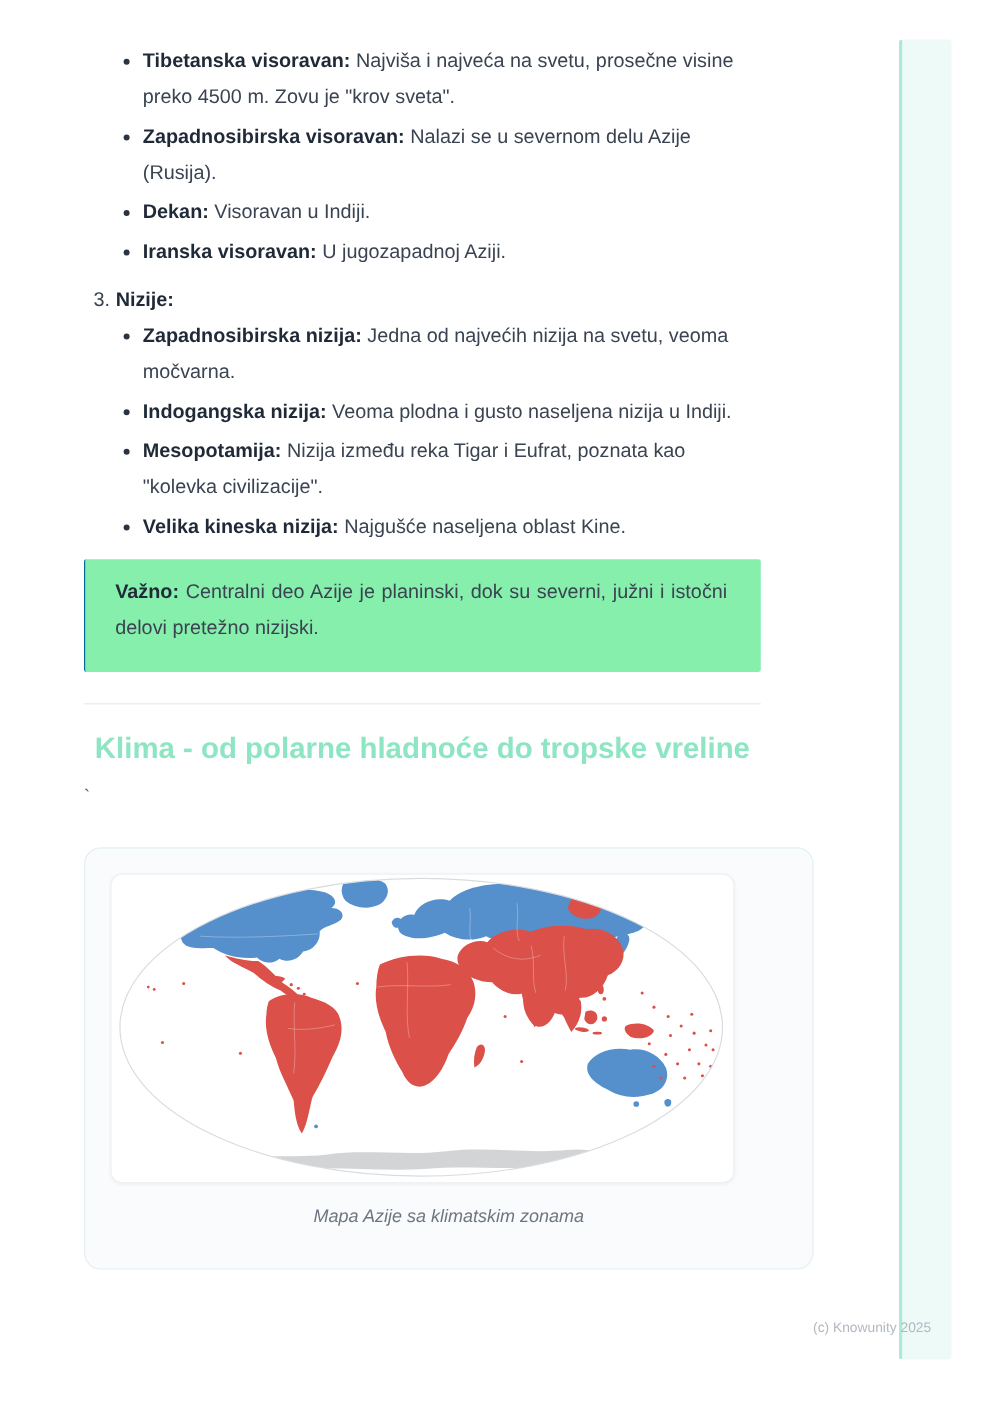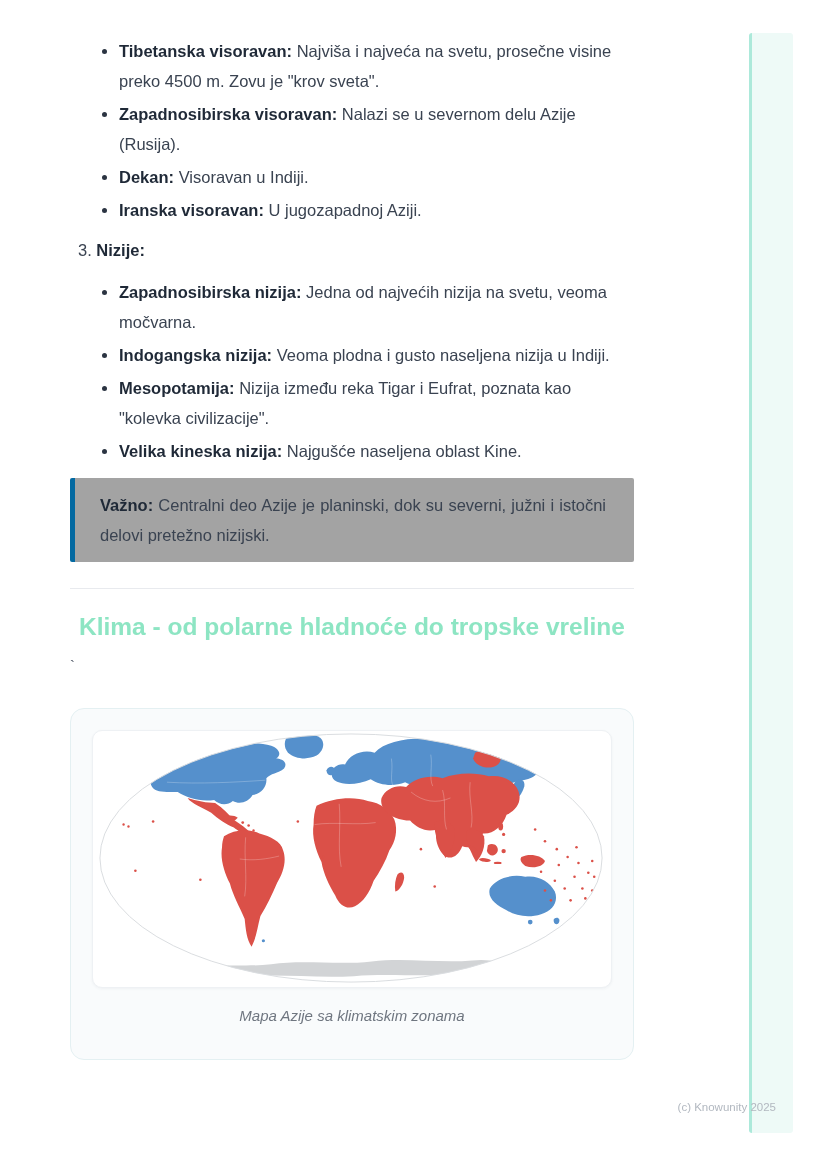--- a/index.html
+++ b/index.html
@@ -19,34 +19,34 @@
     border-radius:3px;
     z-index:0;
   }
   .content {
     position:absolute; left:70px; top:0;
     width:564px; z-index:1;
     font-size:16.5px;
   }
   ul.bullet-list { margin:0; padding:0 0 0 49px; }
   ul.bullet-list.first { margin-top:36px; }
-  ul.bullet-list.second { margin-top:12px; }
+  ul.bullet-list.second { margin-top:0; }
   ul.bullet-list li {
     line-height:30px; margin-bottom:3px;
     color:#3a4351;
   }
   ul.bullet-list li::marker { color:#2b3442; }
   strong { color:#1f2937; font-weight:700; }
   .numbered-item { margin-top:10px; line-height:30px; padding-left:8px; }
   .callout {
     margin-top:12px;
-    background:#a3a3a3;
-    border-left:5px solid #0369a1;
+    background:#86efac;
+    border-left:1px solid #0369a1;
     border-radius:2px;
-    padding:12px 28px 12px 25px;
+    padding:12px 28px 22px 25px;
   }
   .callout p { margin:0; line-height:30px; text-align:justify; }
   hr.divider {
     border:none; border-top:1px solid #e8eaee;
     margin:26px 0 0 0;
   }
   h2.section-heading {
     margin:22px 0 0 0;
     font-size:24.5px; line-height:32px;
     font-weight:700;
@@ -55,21 +55,21 @@
   }
   p.intro { margin:24px 0 0 0; line-height:30px; }
   p.stray { margin:8px 0 0 0; line-height:30px; font-size:15px; color:#4a5362; }
   figure.map-card {
     margin:27px 4px 0 0;
     background:#f9fbfc;
     border:1px solid #e4f0f2;
     border-radius:14px;
     padding:21px 21px 33px 21px;
     box-sizing:border-box;
-    width:564px;
+    width:608px;
   }
   .map-panel {
     background:#ffffff;
     border:1px solid #eef1f4;
     border-radius:10px;
     box-shadow:0 1px 3px rgba(40,60,80,0.05);
     width:520px; height:258px;
     overflow:hidden;
     box-sizing:border-box;
   }

